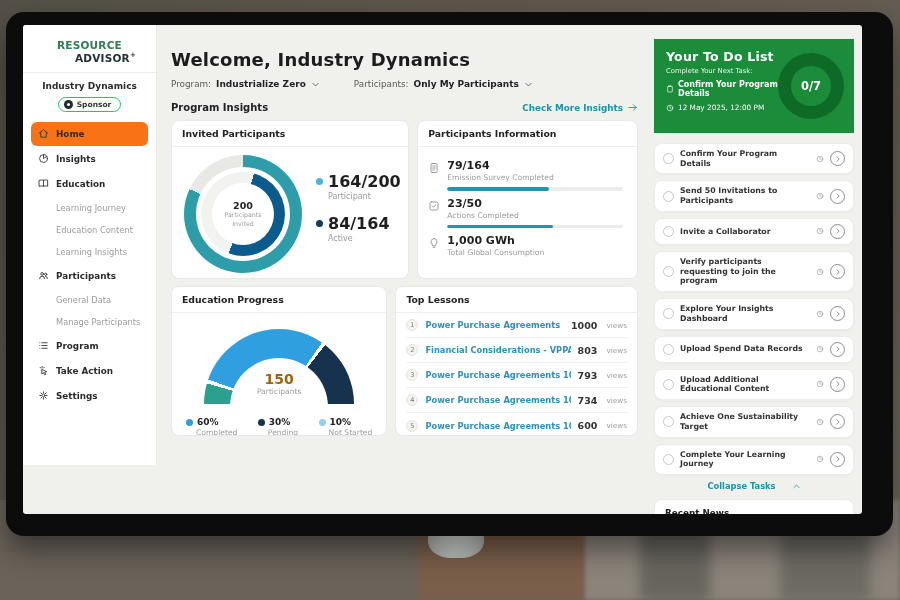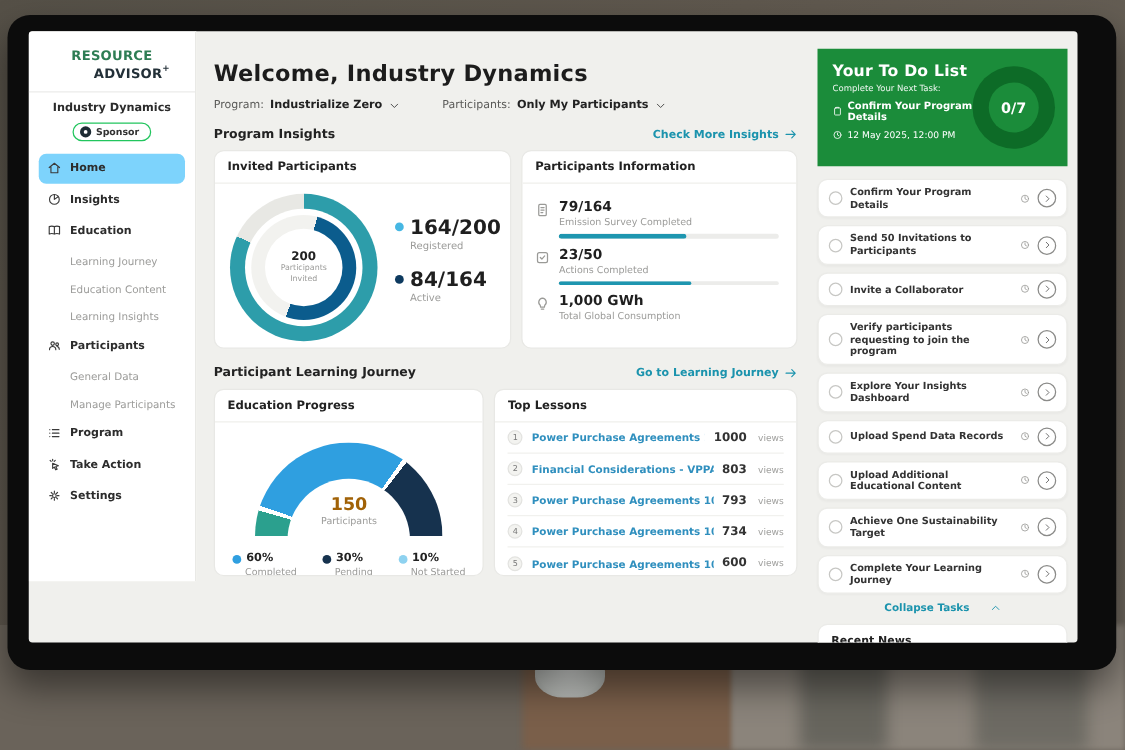--- a/index.html
+++ b/index.html
@@ -23,21 +23,21 @@
   .logo { text-align:center; font-size:10.5px; font-weight:bold; letter-spacing:.2px; padding:6px 0 8px; }
   .logo .g { color:#2e7d54; }
   .logo .d { color:#233038;margin-left:32px; }
   .logo sup { font-size:7px; color:#233038; }
   .side-div { height:1px; background:#ececea; margin:0 0 8px; }
   .org { text-align:center; font-size:9px; font-weight:bold; color:#2b2b2b; margin-bottom:6px; }
   .sponsor { display:flex; align-items:center; gap:4px; width:max-content; margin:0 auto 10px; border:1px solid #22c55e; border-radius:10px; padding:2px 9px 2px 5px; font-size:7.5px; font-weight:bold; color:#333; background:#fff; }
   .sponsor .dot { width:9px; height:9px; border-radius:50%; background:#1d2b33; display:inline-flex; align-items:center; justify-content:center; }
   .sponsor .dot i { width:3px; height:3px; border-radius:50%; background:#fff; }
   .nav-item { display:flex; align-items:center; gap:7px; height:24px; margin:1px 8px; padding:0 7px; border-radius:6px; font-size:8.8px; font-weight:bold; color:#2c2c2c; cursor:pointer; }
-  .nav-item.active { background:#7dd3fc; }
+  .nav-item.active { background:#f97316; }
   .nav-item svg { width:11px; height:11px; stroke:#3a3a3a; flex-shrink:0; }
   .nav-sub { height:22px; margin:0 8px; padding:0 7px 0 25px; display:flex; align-items:center; font-size:8.3px; color:#9c9c9a; cursor:pointer; }
 
   
   .main { flex:1; padding:24px 12px 0 14px; min-width:0; }
   .h1 { font-size:18px; font-weight:bold; color:#1c1c1c; letter-spacing:.2px; }
   .filters { display:flex; gap:34px; margin-top:9px; align-items:center; }
   .filter { display:flex; align-items:center; gap:5px; font-size:8.8px; color:#5a5a58; cursor:pointer; }
   .filter b { color:#222; font-size:9px; }
   .filter svg { width:9px; height:9px; stroke:#444; }
@@ -247,21 +247,21 @@
             </div>
                   </div>
                 </div>
           </div>
           <div class="inv-legend">
             <div class="leg-item">
               <div class="leg-top">
                 <span class="leg-dot" style="background:#46b7e3"></span>
                 <span>164/200</span>
               </div>
-              <div class="leg-lab">Registered</div>
+              <div class="leg-lab">Participant</div>
             </div>
             <div class="leg-item">
               <div class="leg-top">
                 <span class="leg-dot" style="background:#0d3a5f"></span>
                 <span>84/164</span>
               </div>
               <div class="leg-lab">Active</div>
             </div>
           </div>
         </div>
@@ -302,29 +302,20 @@
                 </svg>
             <div class="stat-main">
               <div class="stat-v">1,000 GWh</div>
               <div class="stat-l">Total Global Consumption</div>
             </div>
           </div>
         </div>
       </div>
     </div>
 
-    <div class="sec-row" style="margin-top:14px">
-      <div class="sec-title">Participant Learning Journey</div>
-      <div class="sec-link">
-        <span>Go to Learning Journey</span>
-        <svg viewBox="0 0 24 24">
-              <path d="M4 12 H20 M14 6 L20 12 L14 18"></path>
-            </svg>
-      </div>
-    </div>
 
     <div class="cards">
 
       <div class="card card-edu">
         <div class="card-h">Education Progress</div>
         <div class="gauge-wrap">
           <div class="gauge">
                 <div class="gauge-arc"></div>
                 <div class="gauge-hole"></div>
               </div>

